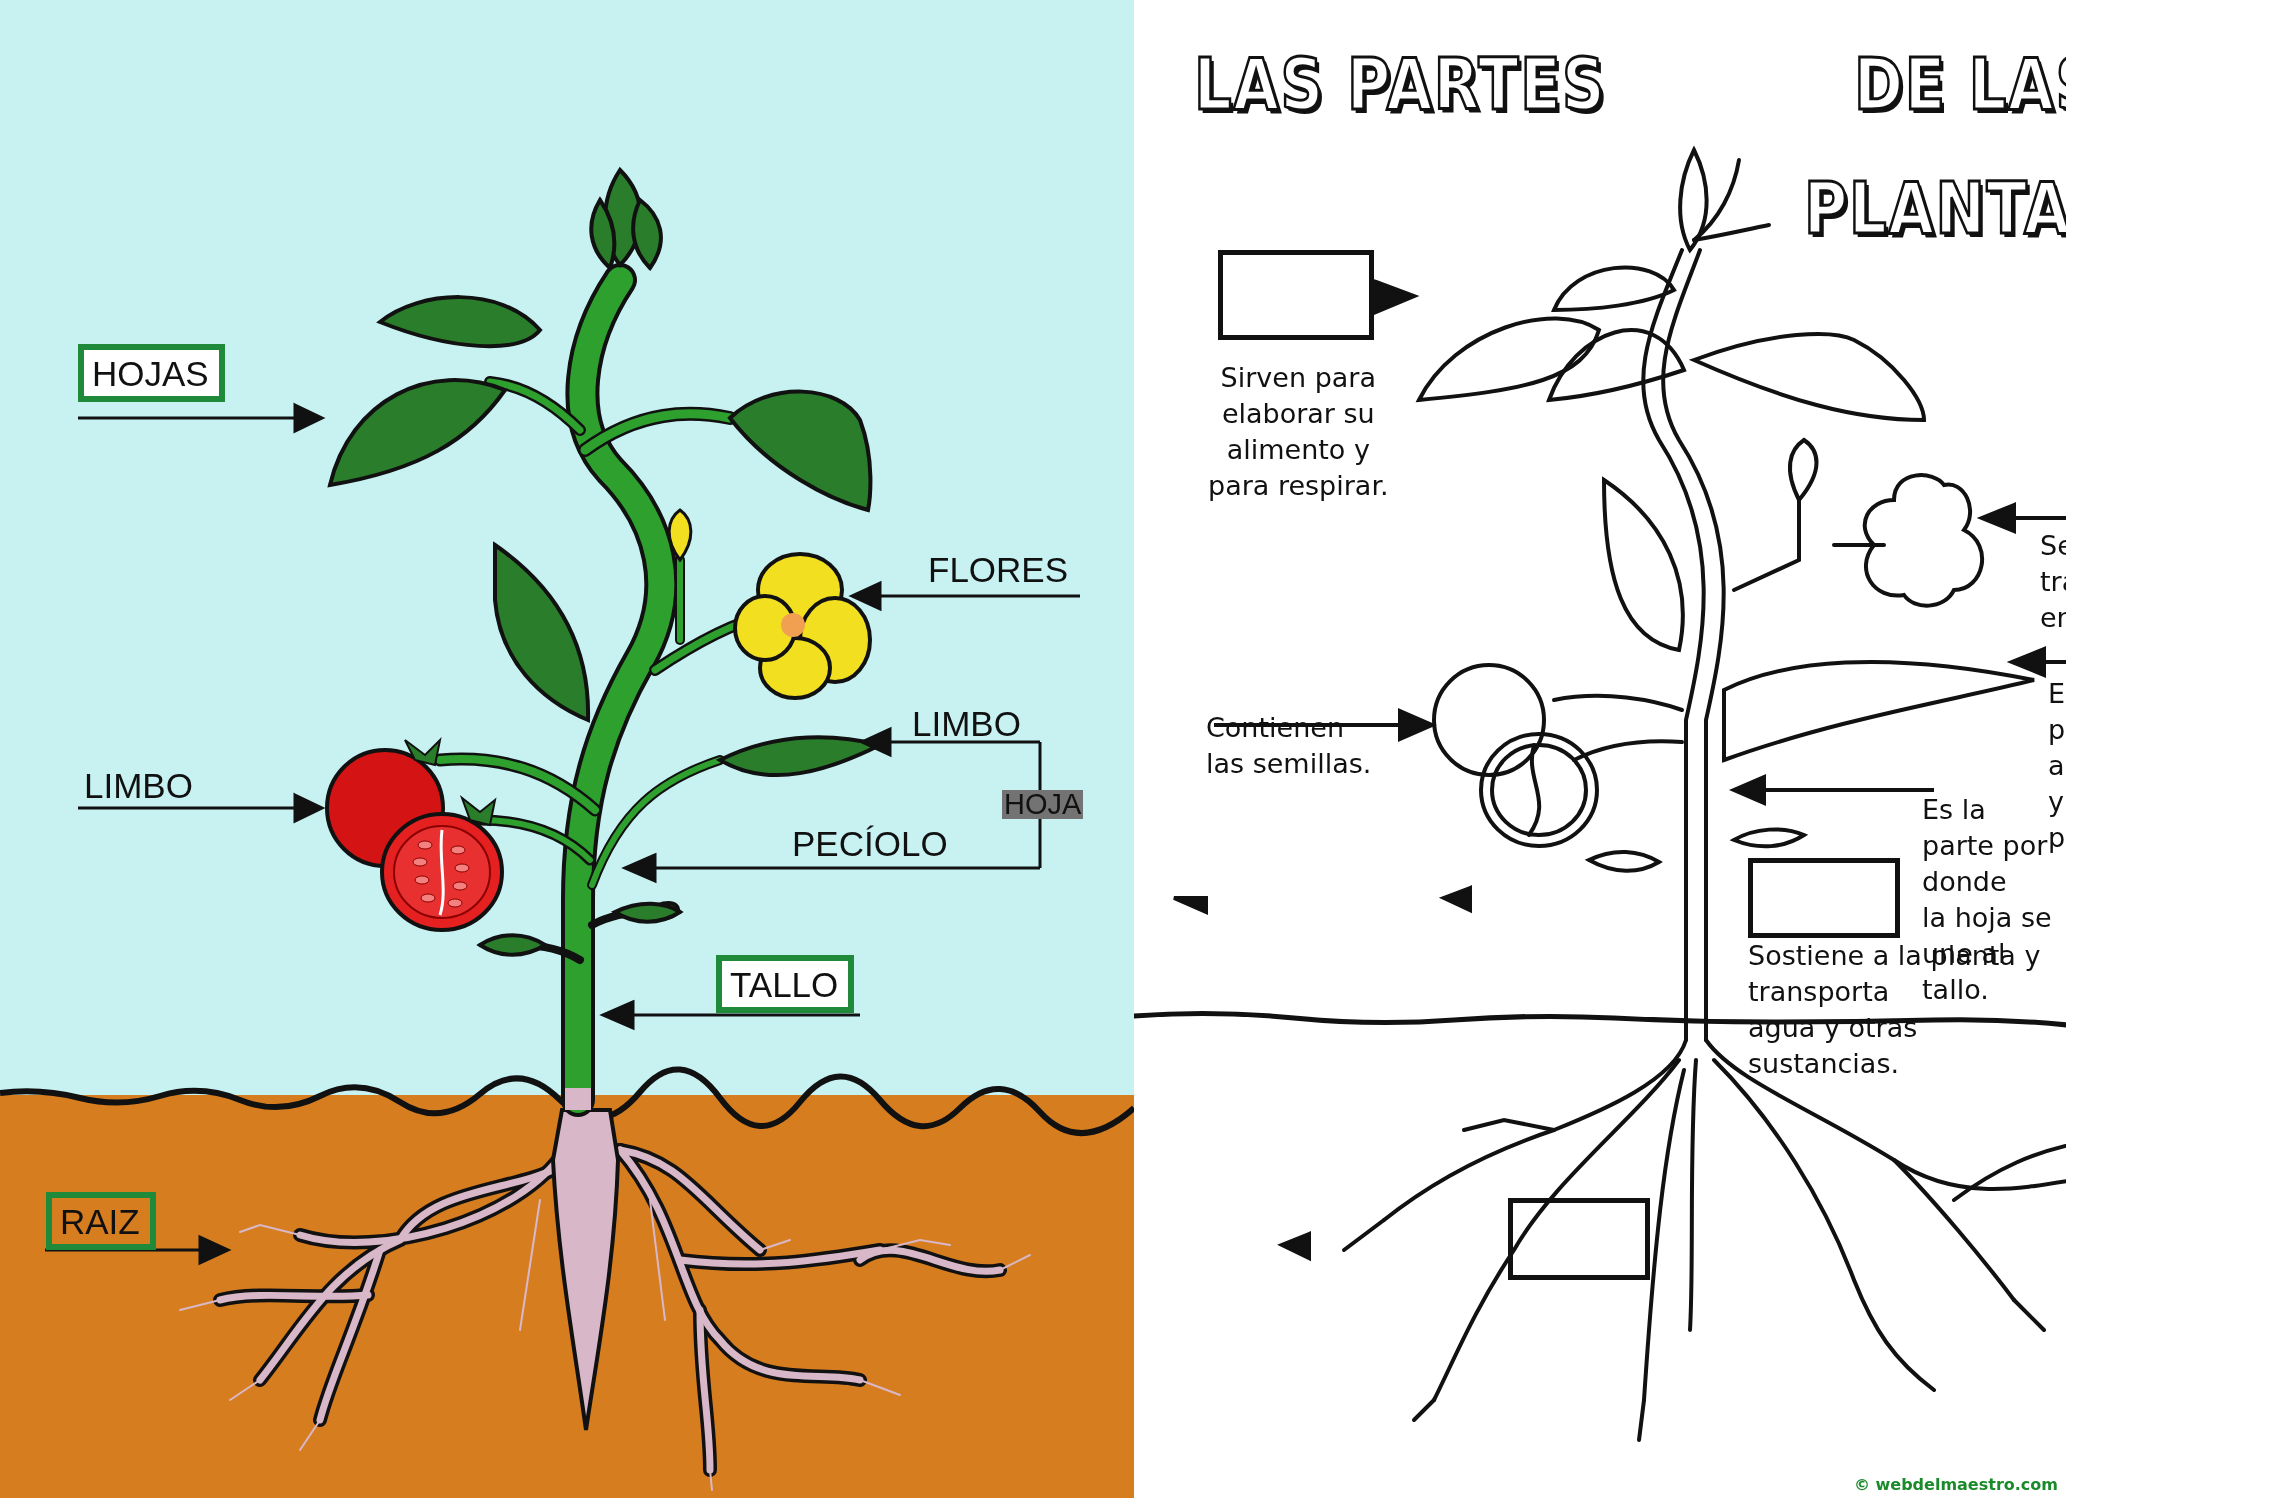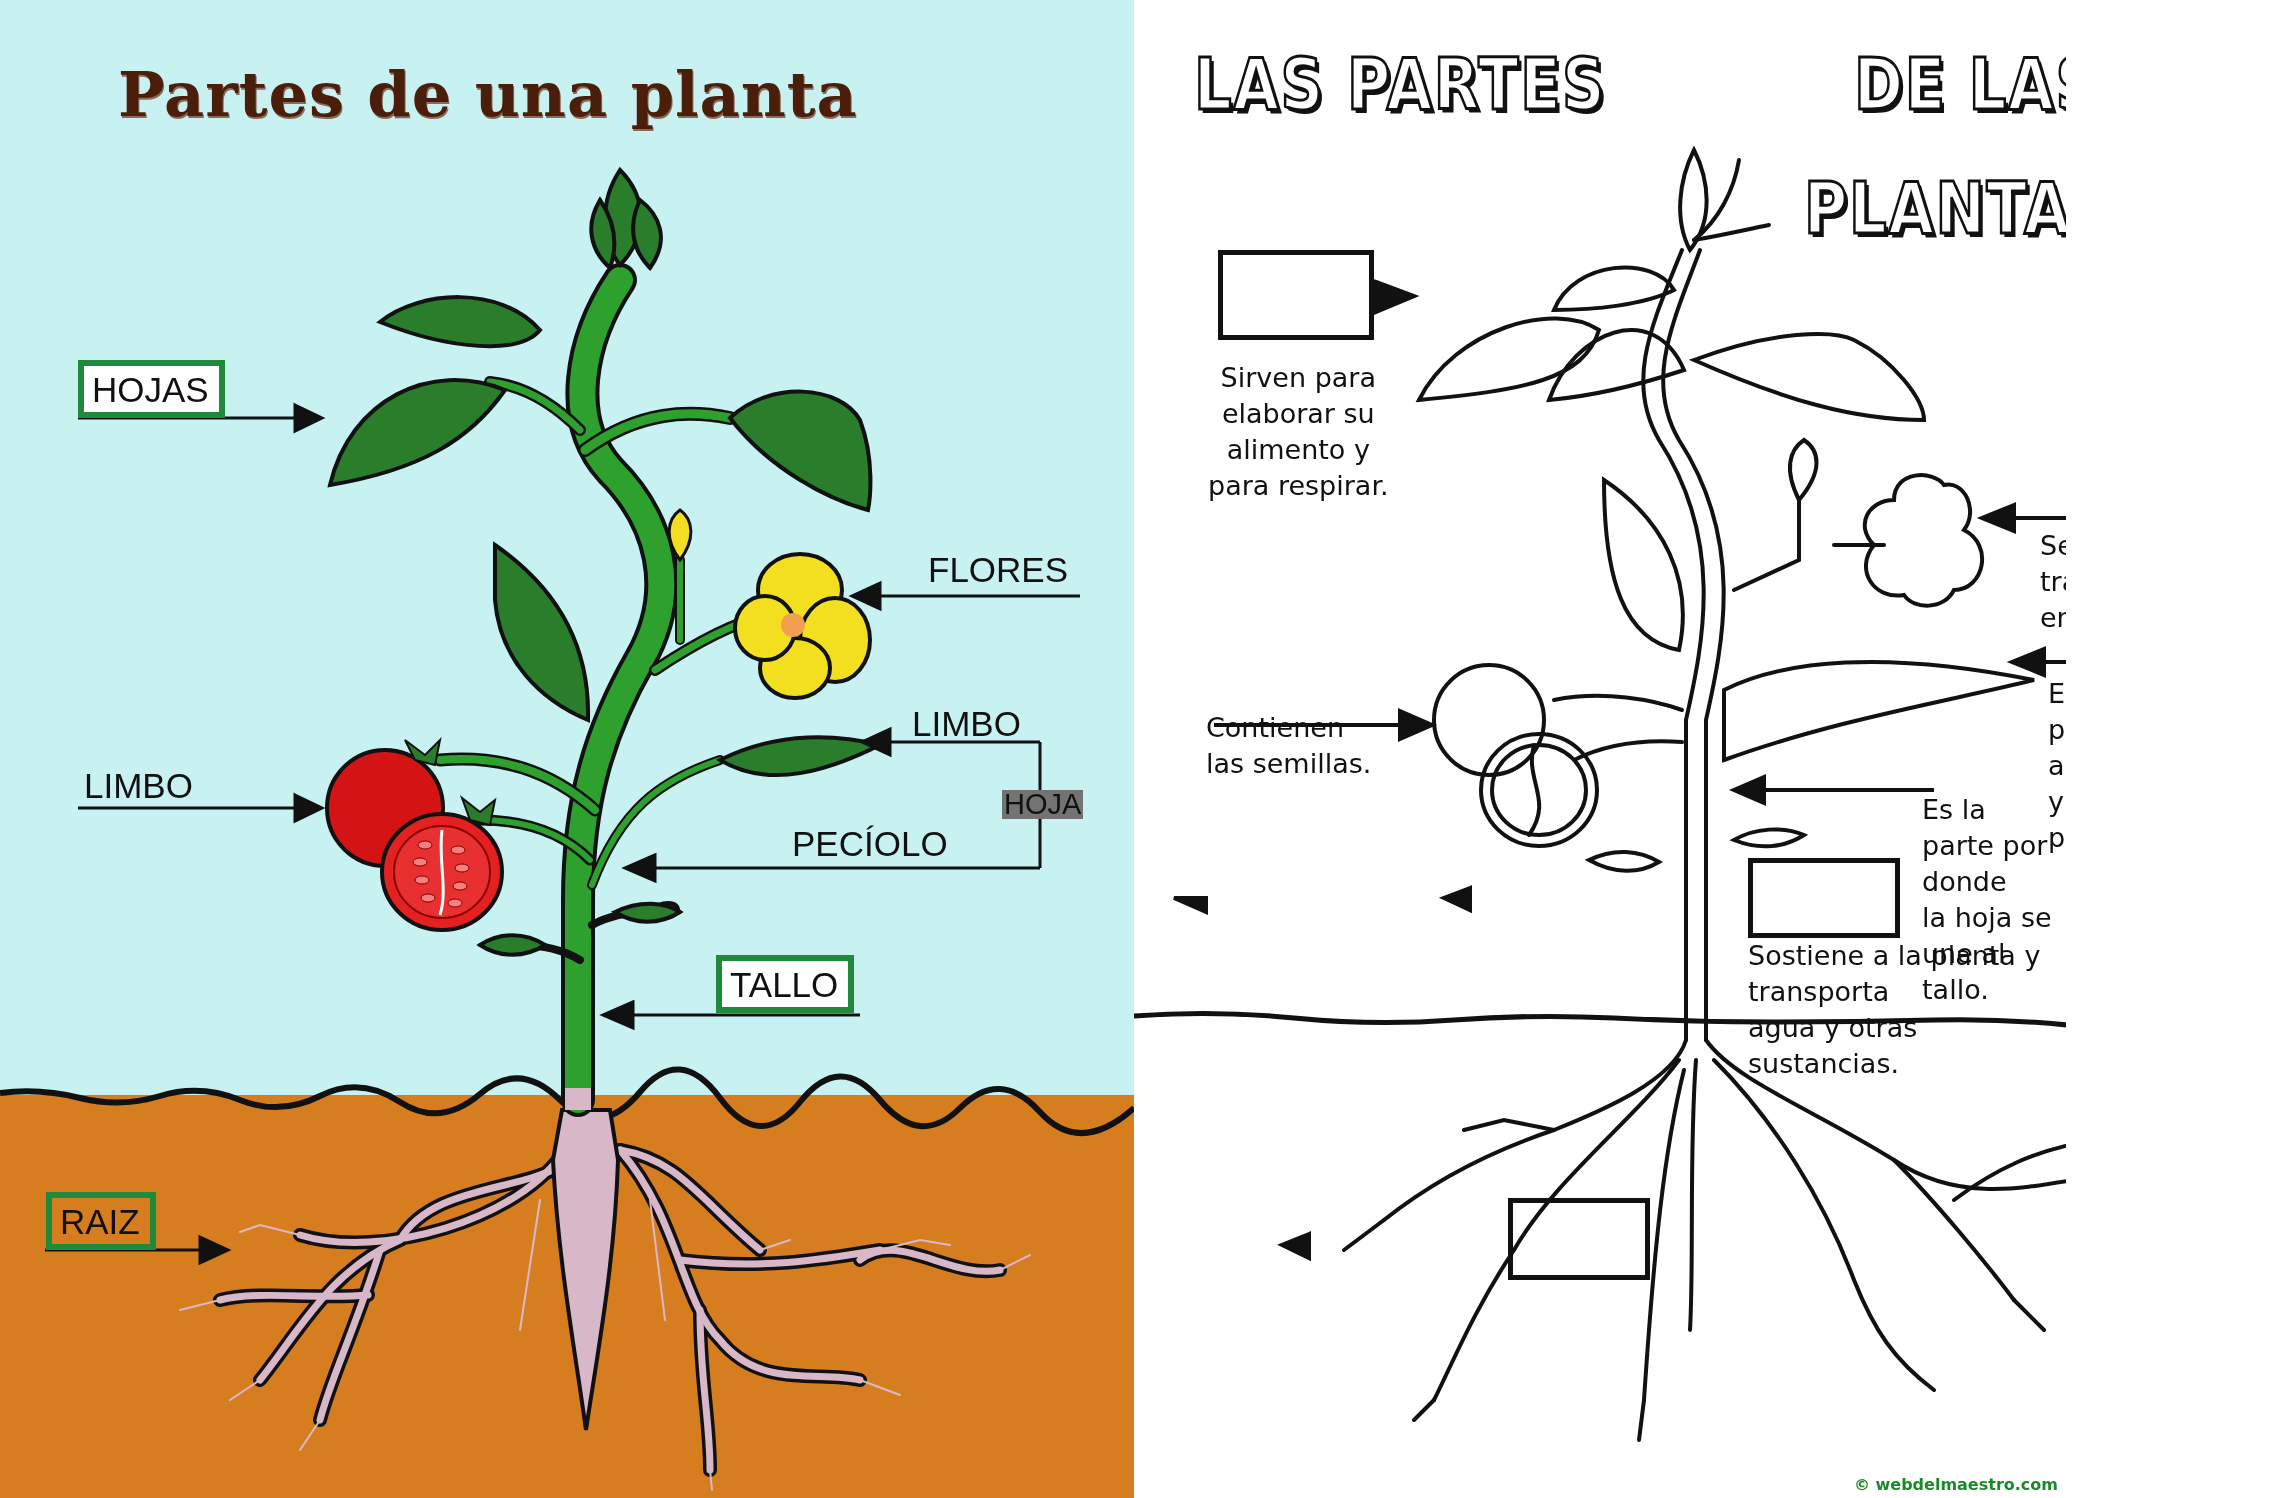--- a/index.html
+++ b/index.html
@@ -147,23 +147,22 @@
       <line x1="1040" y1="742" x2="1040" y2="868"></line>
       <line x1="1040" y1="868" x2="650" y2="868"></line>
         <polygon points="655,855 625,868 655,881"></polygon>
       <line x1="860" y1="1015" x2="628" y2="1015"></line>
         <polygon points="633,1002 603,1015 633,1028"></polygon>
       <line x1="45" y1="1250" x2="205" y2="1250"></line>
         <polygon points="200,1237 228,1250 200,1263"></polygon>
     </g>
   </svg>
 
-  <div class="t-left">Partes de una planta</div>
-
-  <div class="lbl boxed" style="left:78px;top:360px;">HOJAS</div>
+
+  <div class="lbl boxed" style="left:78px;top:344px;">HOJAS</div>
   <div class="lbl" style="left:84px;top:768px;">LIMBO</div>
   <div class="lbl" style="left:928px;top:552px;">FLORES</div>
   <div class="lbl" style="left:912px;top:706px;">LIMBO</div>
   <div class="lbl hoja-lbl" style="left:1002px;top:790px;background:#737373;padding:0 2px;">HOJA</div>
   <div class="lbl" style="left:792px;top:826px;">PECÍOLO</div>
   <div class="lbl boxed" style="left:716px;top:955px;">TALLO</div>
   <div class="lbl boxed soilbox" style="left:46px;top:1192px;">RAIZ</div>
 </div>
 
 <div id="right" class="panel">

